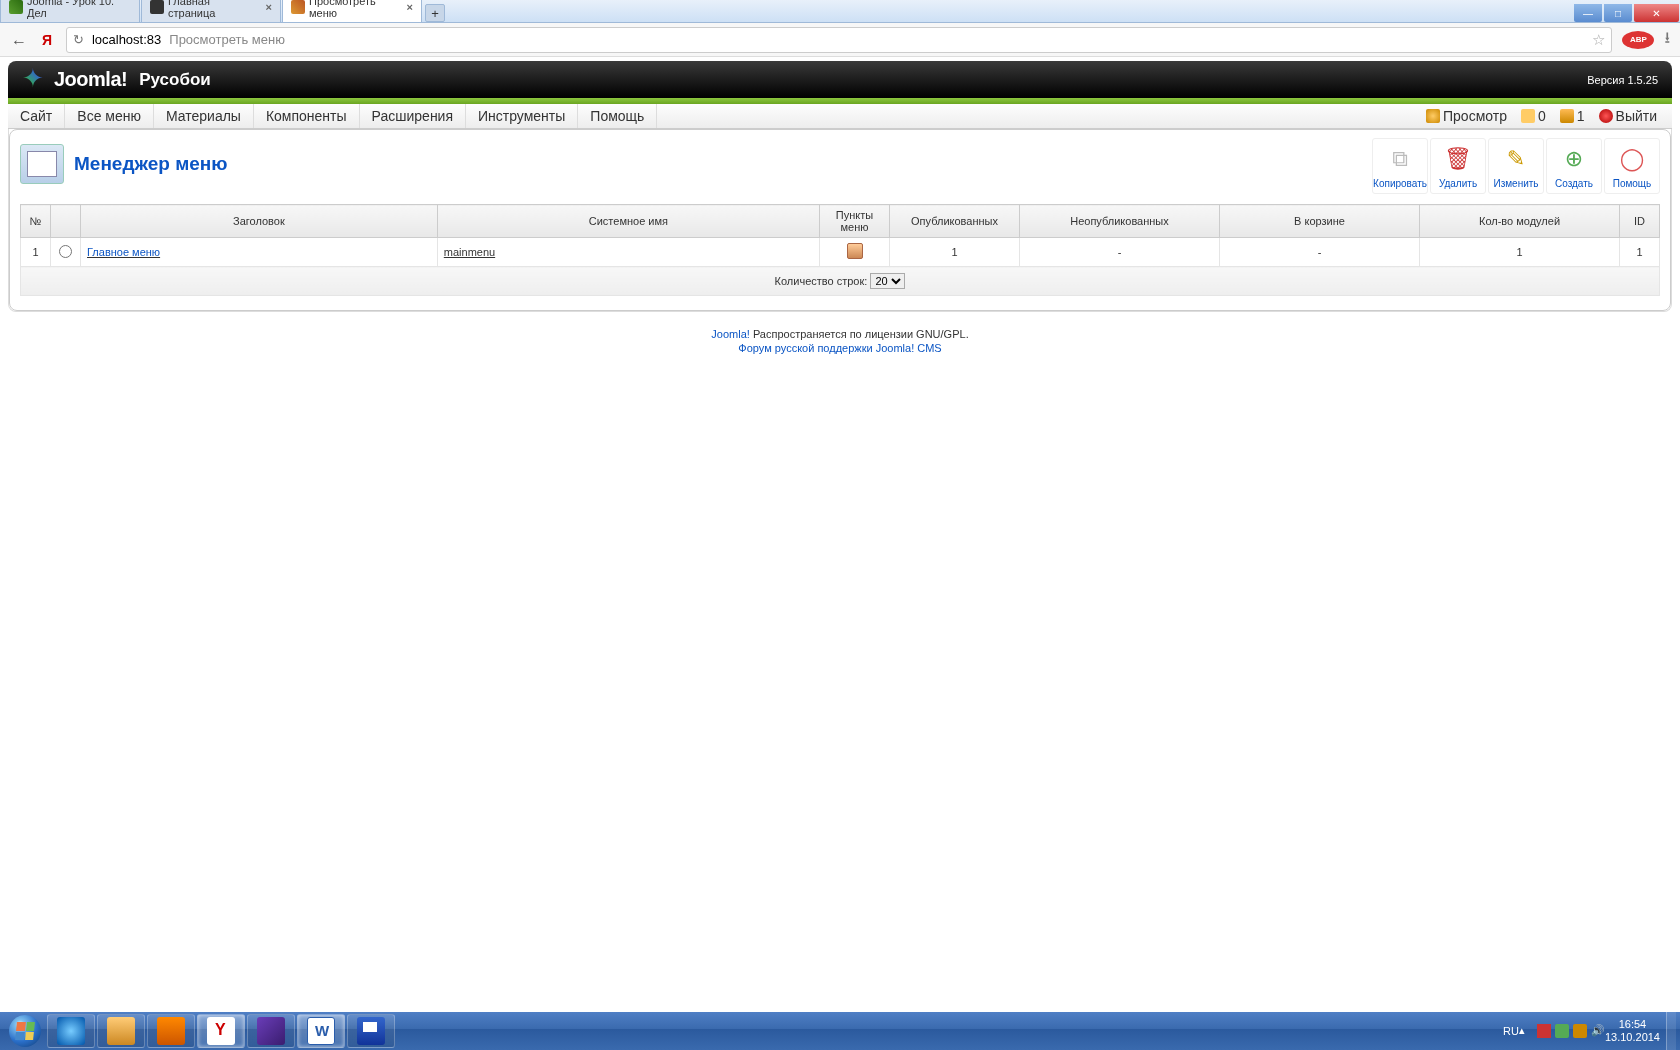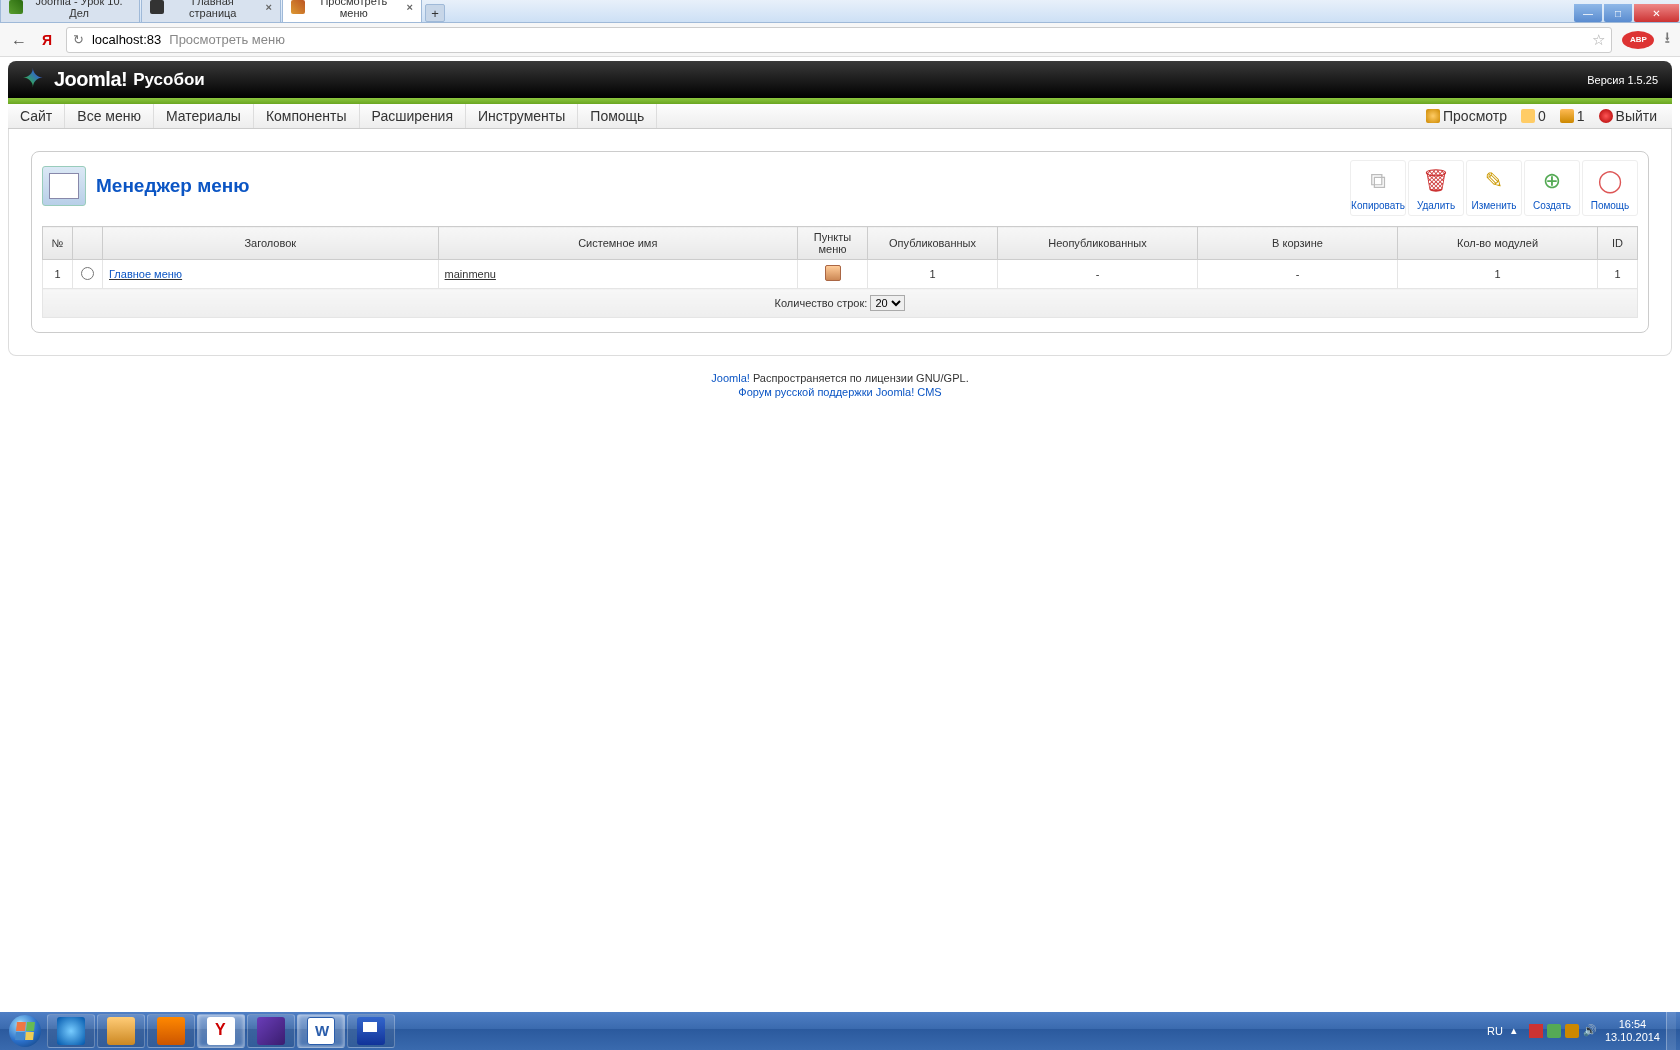--- a/index.html
+++ b/index.html
@@ -1,20 +1,20 @@
 <!DOCTYPE html>
 <html><head>
 <meta charset="utf-8">
 <style>
 * { margin:0; padding:0; box-sizing:border-box; }
 body { font-family: Arial, Helvetica, sans-serif; font-size:11px; background:#fff; overflow:hidden; width:1680px; height:1050px; position:relative; }
 
 
 .win-titlebar { height:23px; background:linear-gradient(#e8f0fa,#cde0f5); display:flex; align-items:flex-end; border-bottom:1px solid #9fb9d8; }
-.win-tabs { display:flex; align-items:flex-end; height:22px;text-align:center; }
+.win-tabs { display:flex; align-items:flex-end; height:22px; }
 .win-tab { display:flex; align-items:center; gap:4px; padding:3px 8px; margin-right:1px; background:#d8e2ef; border:1px solid #9fb9d8; border-bottom:none; border-radius:3px 3px 0 0; font-size:11px; color:#333; max-width:140px; cursor:default; }
 .win-tab.active { background:#fff; }
 .win-tab .favicon { width:14px; height:14px; background:#888; border-radius:2px; flex-shrink:0; }
 .win-tab .favicon.j { background:linear-gradient(45deg,#5a9e2f,#2a6b0f); }
 .win-tab .favicon.h { background:#333; }
 .win-tab .favicon.m { background:linear-gradient(45deg,#d93,#b52); }
 .win-tab .x { color:#666; font-weight:bold; cursor:pointer; margin-left:4px; }
 .win-tab-plus { width:20px; height:18px; background:#c7d6e8; border:1px solid #9fb9d8; border-radius:2px; display:flex; align-items:center; justify-content:center; color:#333; font-size:13px; margin-left:2px; cursor:pointer; }
 .win-ctrls { margin-left:auto; display:flex; }
 .win-ctrl { width:28px; height:18px; margin:0 1px; border-radius:0 0 2px 2px; display:flex; align-items:center; justify-content:center; color:#fff; font-size:10px; cursor:pointer; }
@@ -34,38 +34,38 @@
 .star-icon { color:#aaa; font-size:15px; cursor:pointer; }
 .abp-badge { width:32px; height:18px; border-radius:50%; background:#d33; color:#fff; font-size:8px; font-weight:bold; display:flex; align-items:center; justify-content:center; }
 .dl-icon { color:#777; font-size:16px; cursor:pointer; }
 
 
 .j-header { height:37px; background:linear-gradient(#3a3a3a,#000); display:flex; align-items:center; padding:0 14px; border-radius:8px 8px 0 0; margin:4px 8px 0 8px; }
 .j-logo { display:flex; align-items:center; gap:2px; }
 .j-logo-mark { width:26px; height:26px; position:relative; }
 .j-logo-mark::before { content:"✦"; position:absolute; font-size:26px; background:linear-gradient(45deg,#f90,#3a5,#36c,#c33); -webkit-background-clip:text; color:transparent; left:0; top:-4px; }
 .j-logo-text { color:#fff; font-size:20px; font-weight:bold; letter-spacing:-0.5px; margin-left:4px; }
-.j-site { color:#fff; font-size:17px; font-weight:bold; margin-left:6px; }
+.j-site { color:#fff; font-size:17px; font-weight:bold; margin-left:12px; }
 .j-version { margin-left:auto; color:#fff; font-size:11px; }
 
 .j-greenbar { height:6px; background:linear-gradient(#8bc63e,#6aa522); margin:0 8px; }
 
 
 .j-menubar { height:25px; background:linear-gradient(#fdfdfd,#ededed); border-bottom:1px solid #ccc; display:flex; align-items:stretch; margin:0 8px; font-size:14px; }
 .j-menubar .m-item { padding:0 12px; display:flex; align-items:center; border-right:1px solid #ddd; color:#333; cursor:pointer; }
 .j-statusbar { margin-left:auto; display:flex; align-items:center; padding-right:10px; gap:4px; }
 .j-statusbar .s-item { display:flex; align-items:center; gap:3px; padding:0 5px; color:#333; cursor:pointer; }
 .s-icon { width:14px; height:14px; display:inline-block; }
 .s-preview { background:radial-gradient(circle,#fc6,#c80); border-radius:2px; }
 .s-mail { background:#fc6; border-radius:2px; position:relative; }
 .s-user { background:linear-gradient(#fb5,#c80); border-radius:2px; }
 .s-logout { background:radial-gradient(circle,#f55,#a00); border-radius:50%; }
 
 
-.j-wrap { margin:0 8px; background:#fff; border:1px solid #ddd; border-top:none; border-radius:0 0 8px 8px; padding:22px; }
+.j-wrap { margin:0 8px; background:#fff; border:1px solid #ddd; border-top:none; border-radius:0 0 8px 8px; padding:0; }
 .j-inner { background:#fff; border:1px solid #ccc; border-radius:8px; padding:8px 10px 14px 10px; }
 
 
 .page-head { display:flex; align-items:flex-start; margin-bottom:10px; }
 .page-title-wrap { display:flex; align-items:center; gap:10px; padding:6px 0; }
 .page-icon { width:44px; height:40px; background:linear-gradient(#dbe8f5,#b8cfe8); border:1px solid #9cb; border-radius:3px; position:relative; }
 .page-icon::after { content:""; position:absolute; left:6px; top:6px; right:6px; bottom:6px; background:#fff; border:1px solid #88a; }
 .page-title { color:#0b55c4; font-size:19px; font-weight:bold; }
 
 .toolbar { margin-left:auto; display:flex; gap:2px; }
@@ -106,21 +106,21 @@
 .task-btn.active { background:linear-gradient(rgba(255,255,255,0.35),rgba(255,255,255,0.1)); box-shadow:inset 0 0 4px rgba(255,255,255,0.6); }
 .task-ico { width:28px; height:28px; border-radius:3px; }
 .ie { background:radial-gradient(circle,#7cf,#05a); }
 .explorer { background:linear-gradient(#fc7,#c82); }
 .wmp { background:linear-gradient(#f80,#c50); }
 .ya { background:#fff; position:relative; } .ya::after{content:"Y";color:#c00;font-weight:bold;position:absolute;left:8px;top:4px;font-size:16px;}
 .vs { background:linear-gradient(135deg,#6a3db8,#3a1d6f); }
 .word { background:#fff; border:1px solid #2a5dab; position:relative; } .word::after{content:"W";color:#2a5dab;font-weight:bold;position:absolute;left:7px;top:4px;font-size:15px;}
 .save { background:linear-gradient(#36c,#139); position:relative; } .save::after{content:"";position:absolute;left:6px;top:5px;width:14px;height:10px;background:#fff;}
 
-.tray { margin-left:auto; display:flex; align-items:center; gap:8px; color:#fff; font-size:11px; padding-right:6px; }
+.tray { margin-left:auto; display:flex; align-items:center; color:#fff; font-size:11px; padding-right:6px; }
 .tray .lang { cursor:pointer; }
 .tray .t-icons { display:flex; gap:4px; }
 .tray .t-icons span { width:14px; height:14px; display:inline-block; cursor:pointer; }
 .t-up { color:#fff; }
 .t-flag { background:#c33; }
 .t-net { background:#5a5; border-radius:2px; }
 .t-act { background:#c80; border-radius:2px; }
 .t-vol { color:#fff; }
 .tray .clock { text-align:center; line-height:1.2; cursor:pointer; }
 .show-desktop { width:10px; height:38px; border-left:1px solid rgba(255,255,255,0.3); background:rgba(255,255,255,0.1); cursor:pointer; }

